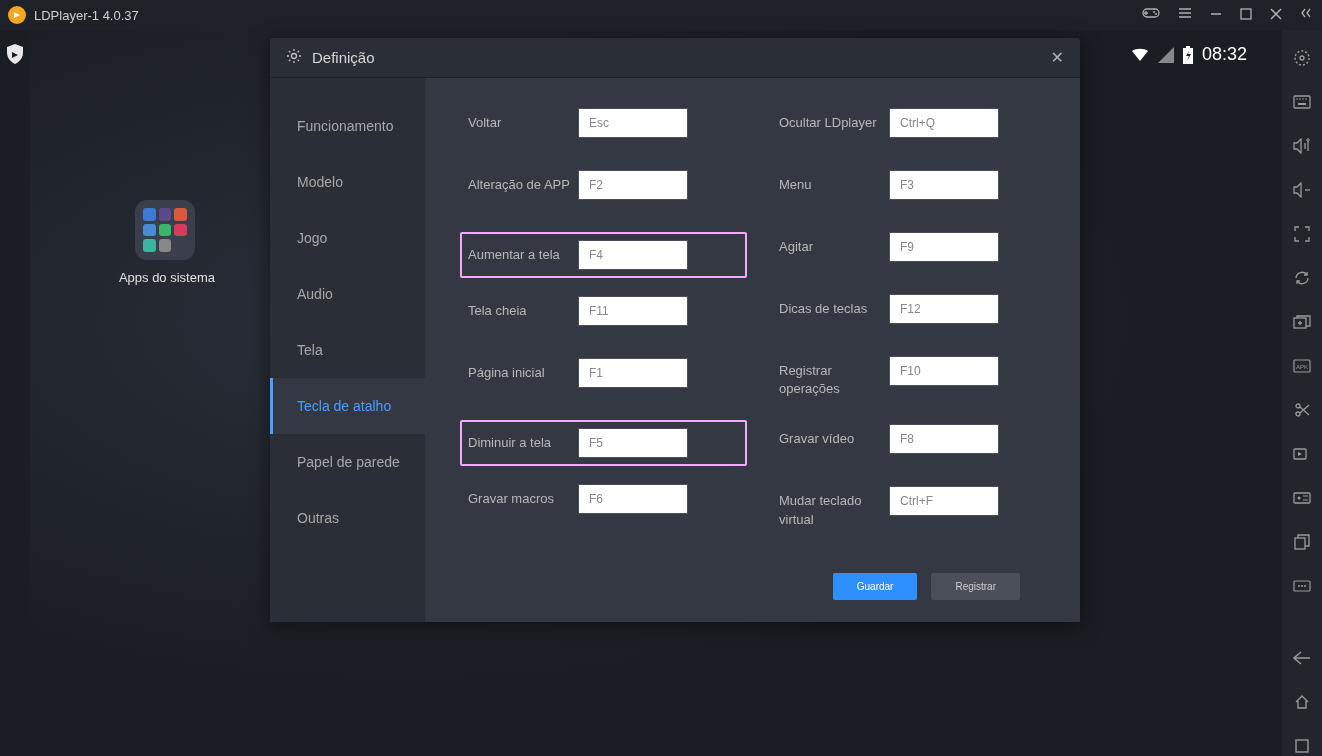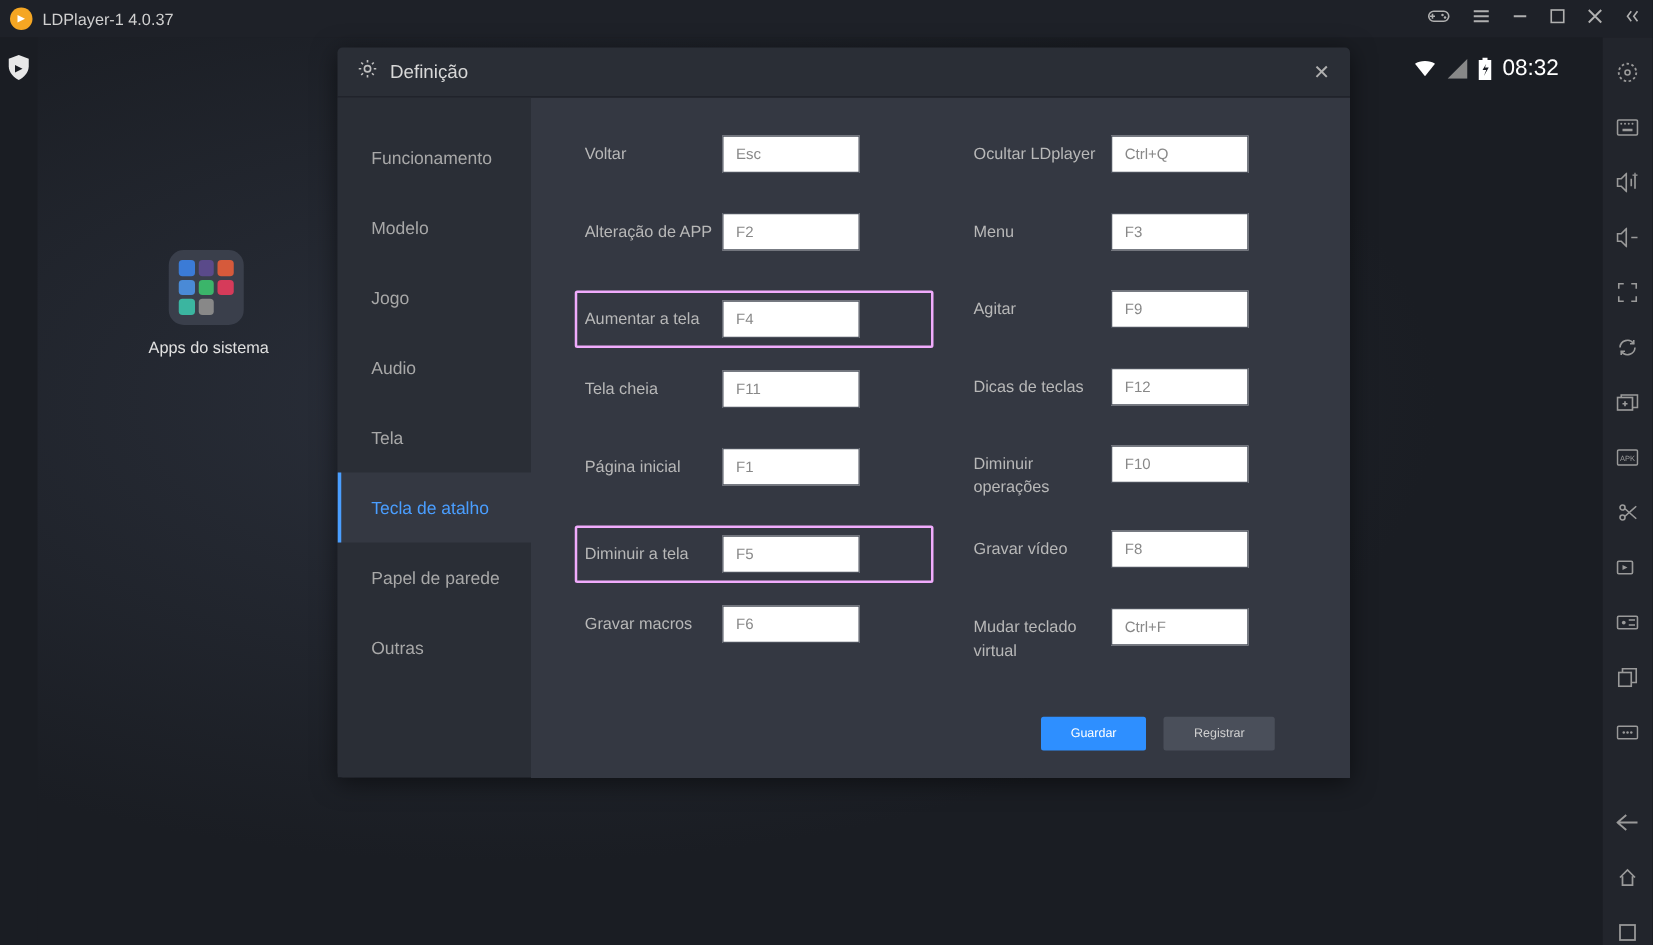--- a/index.html
+++ b/index.html
@@ -196,21 +196,21 @@
                 </div>
                 <div class="shortcut-row">
                   <div class="shortcut-label">Agitar</div>
                   <input class="shortcut-input" value="F9" style="">
                 </div>
                 <div class="shortcut-row">
                   <div class="shortcut-label">Dicas de teclas</div>
                   <input class="shortcut-input" value="F12" style="">
                 </div>
                 <div class="shortcut-row">
-                  <div class="shortcut-label">Diminuir operações</div>
+                  <div class="shortcut-label">Registrar operações</div>
                   <input class="shortcut-input" value="F10" style="">
                 </div>
                 <div class="shortcut-row">
                   <div class="shortcut-label">Gravar vídeo</div>
                   <input class="shortcut-input" value="F8" style="">
                 </div>
                 <div class="shortcut-row">
                   <div class="shortcut-label">Mudar teclado virtual</div>
                   <input class="shortcut-input" value="Ctrl+F" style="">
                 </div>

